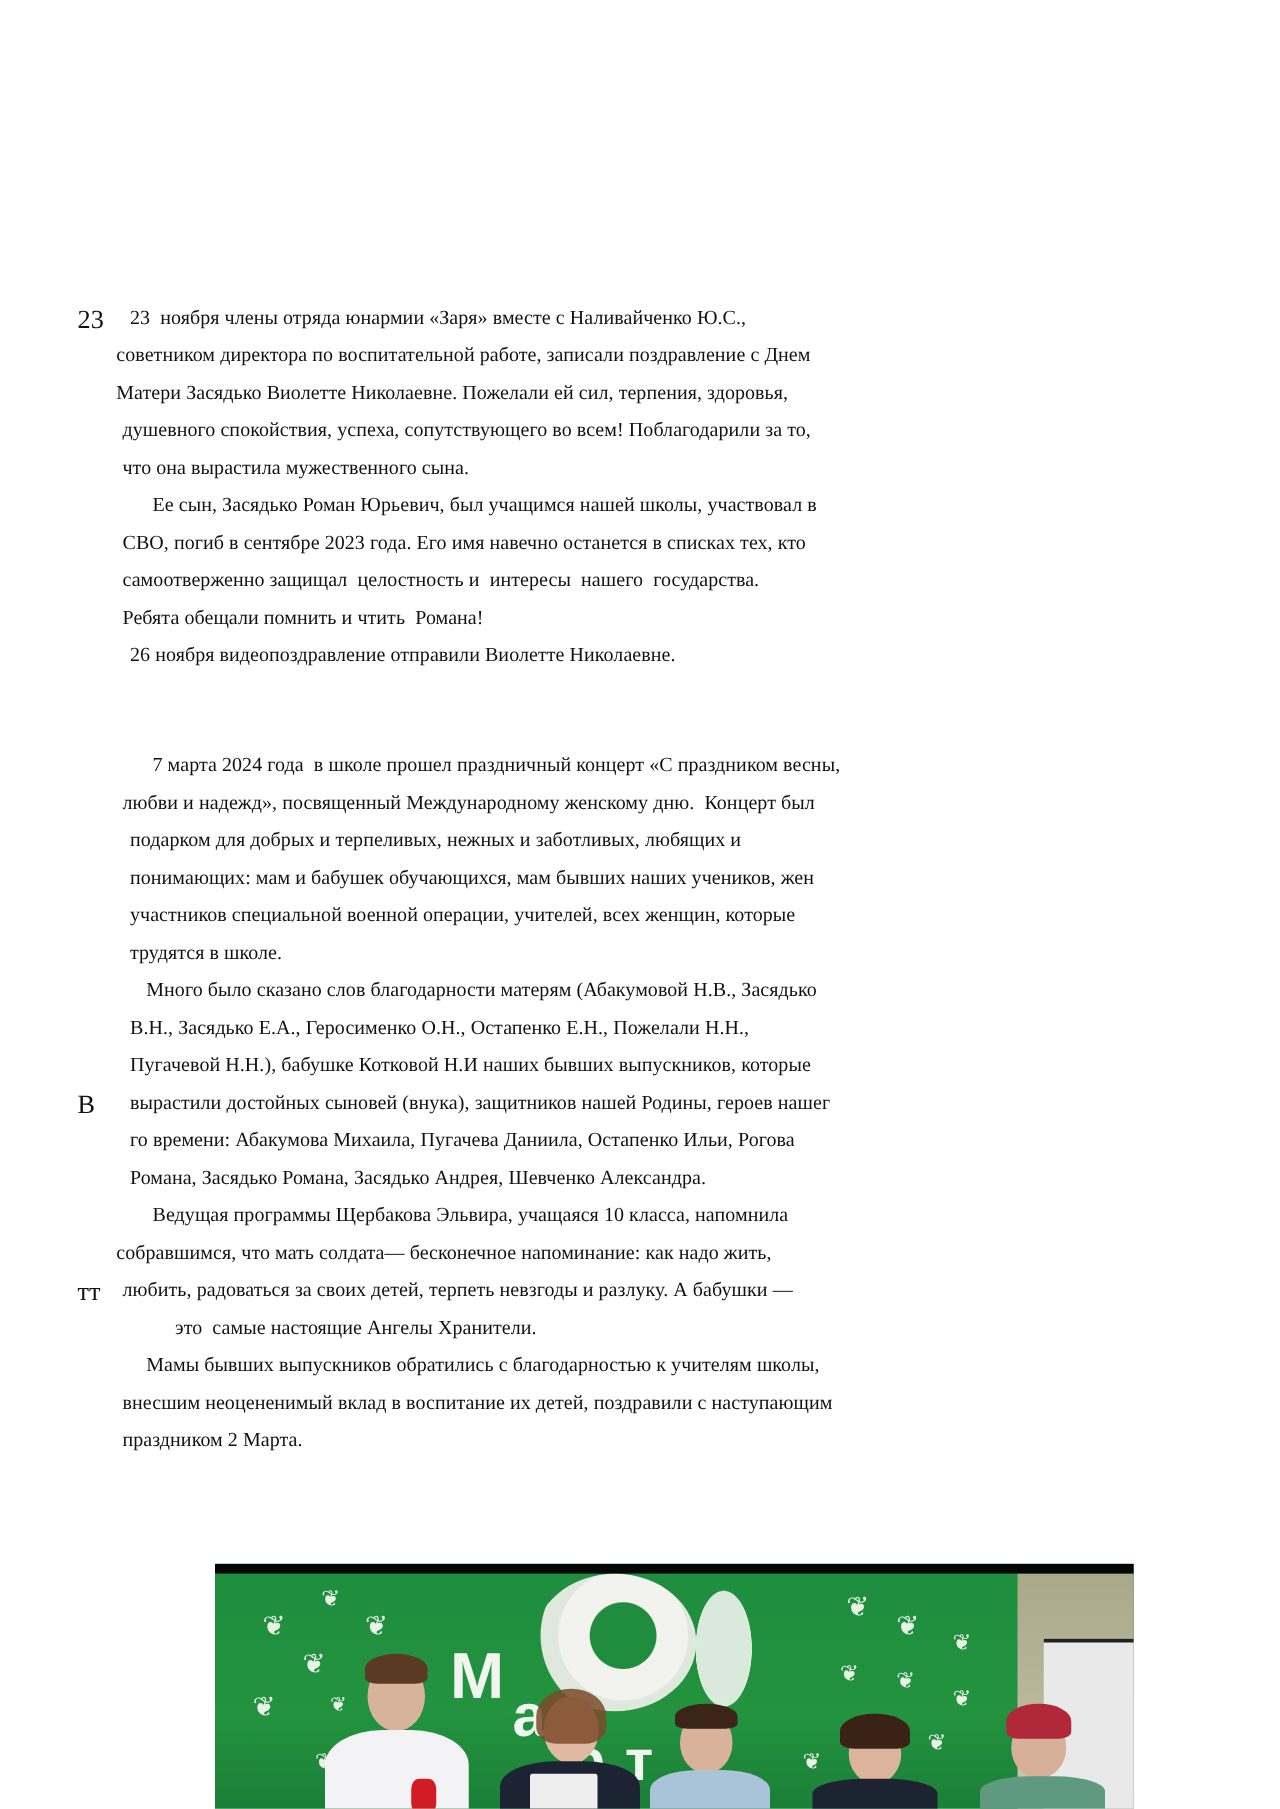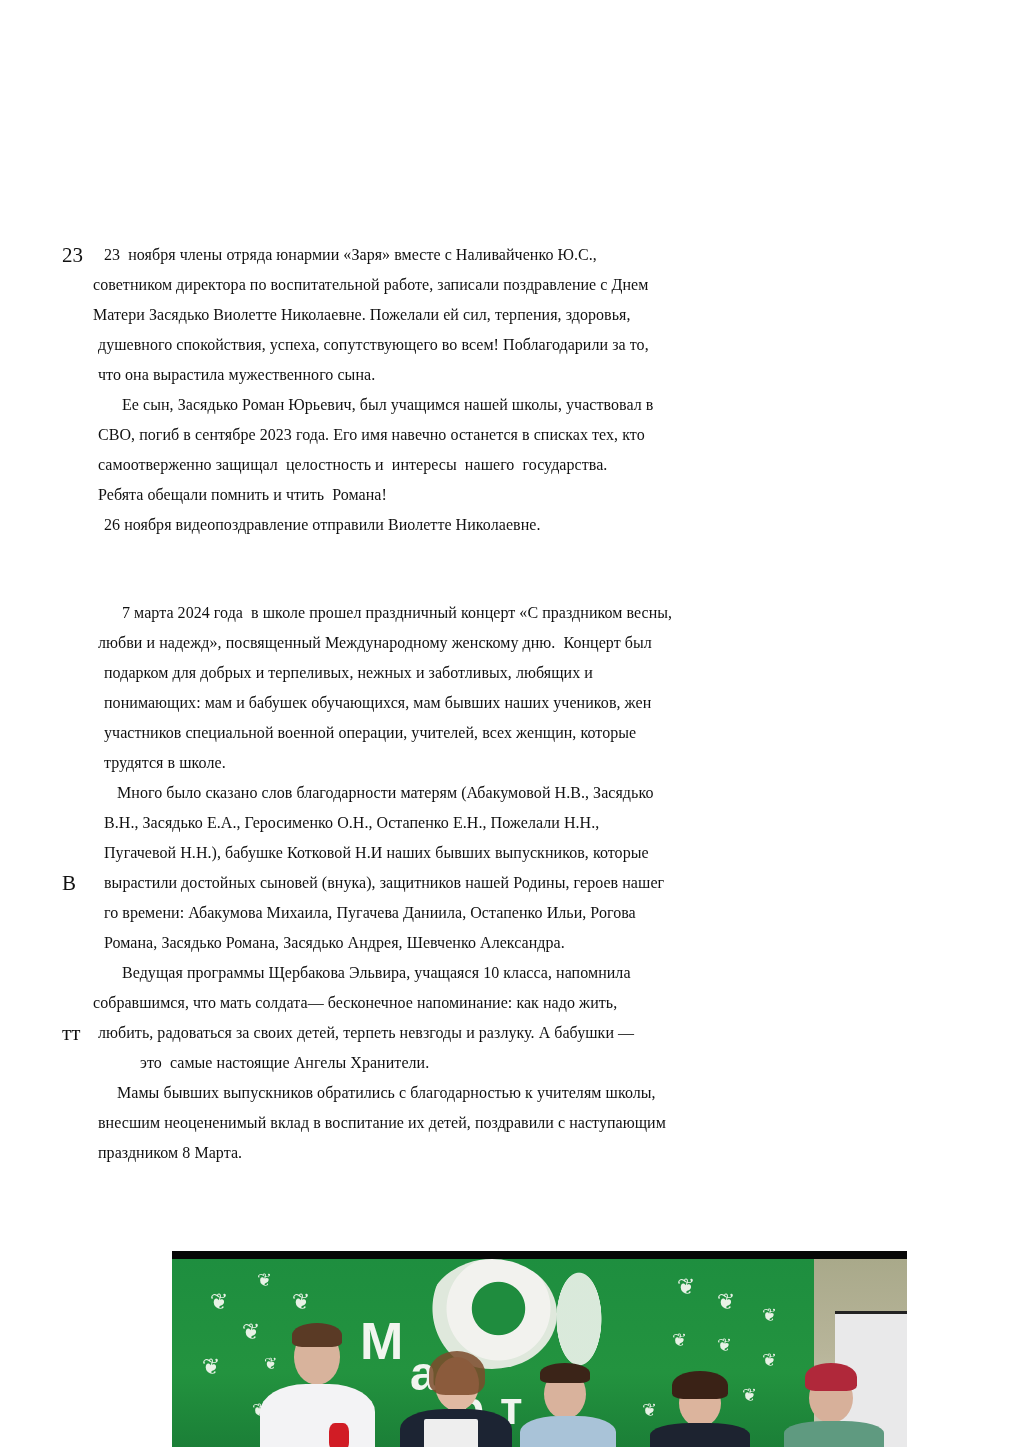--- a/index.html
+++ b/index.html
@@ -104,21 +104,21 @@
 <div class="line" style="left:104px; top:868px;">вырастили достойных сыновей (внука), защитников нашей Родины, героев нашег</div>
 <div class="line" style="left:104px; top:898px;">го времени: Абакумова Михаила, Пугачева Даниила, Остапенко Ильи, Рогова</div>
 <div class="line" style="left:104px; top:928px;">Романа, Засядько Романа, Засядько Андрея, Шевченко Александра.</div>
 <div class="line" style="left:122px; top:958px;">Ведущая программы Щербакова Эльвира, учащаяся 10 класса, напомнила</div>
 <div class="line" style="left:93px; top:988px;">собравшимся, что мать солдата— бесконечное напоминание: как надо жить,</div>
 <div class="marker" style="left:62px; top:1018px;">тт</div>
 <div class="line" style="left:98px; top:1018px;text-align:right;">любить, радоваться за своих детей, терпеть невзгоды и разлуку. А бабушки —</div>
 <div class="line" style="left:93px; top:1048px;margin-left:47px;">это  самые настоящие Ангелы Хранители.</div>
 <div class="line" style="left:117px; top:1078px;">Мамы бывших выпускников обратились с благодарностью к учителям школы,</div>
 <div class="line" style="left:98px; top:1108px;">внесшим неоцененимый вклад в воспитание их детей, поздравили с наступающим</div>
-<div class="line" style="left:98px; top:1138px;">праздником 8 Марта.</div>
+<div class="line" style="left:98px; top:1138px;">праздником 2 Марта.</div>
 
 <div class="photo">
   <div class="topband"></div>
   <div class="green"></div>
   <div class="wall"></div>
   <div class="curtain"></div>
 
   <span class="bfly" style="left:38px; top:40px;">❦</span>
   <span class="bfly" style="left:85px; top:20px; font-size:18px;">❦</span>
   <span class="bfly" style="left:120px; top:40px;">❦</span>

